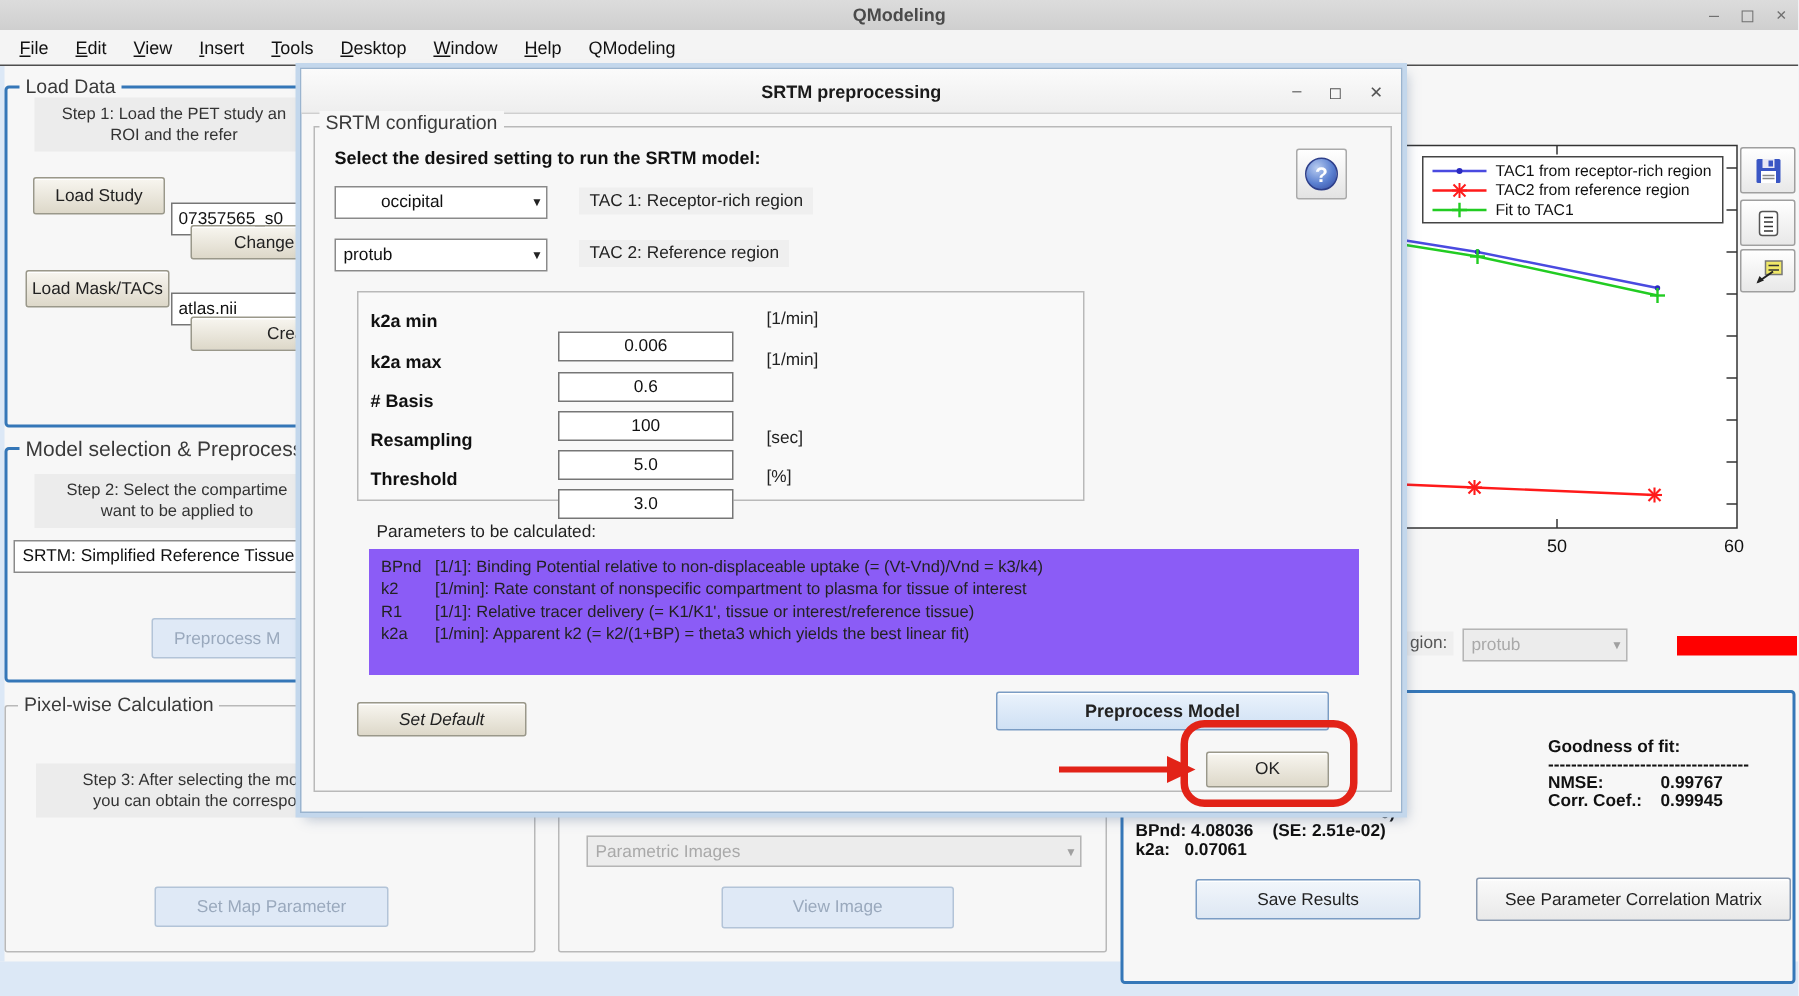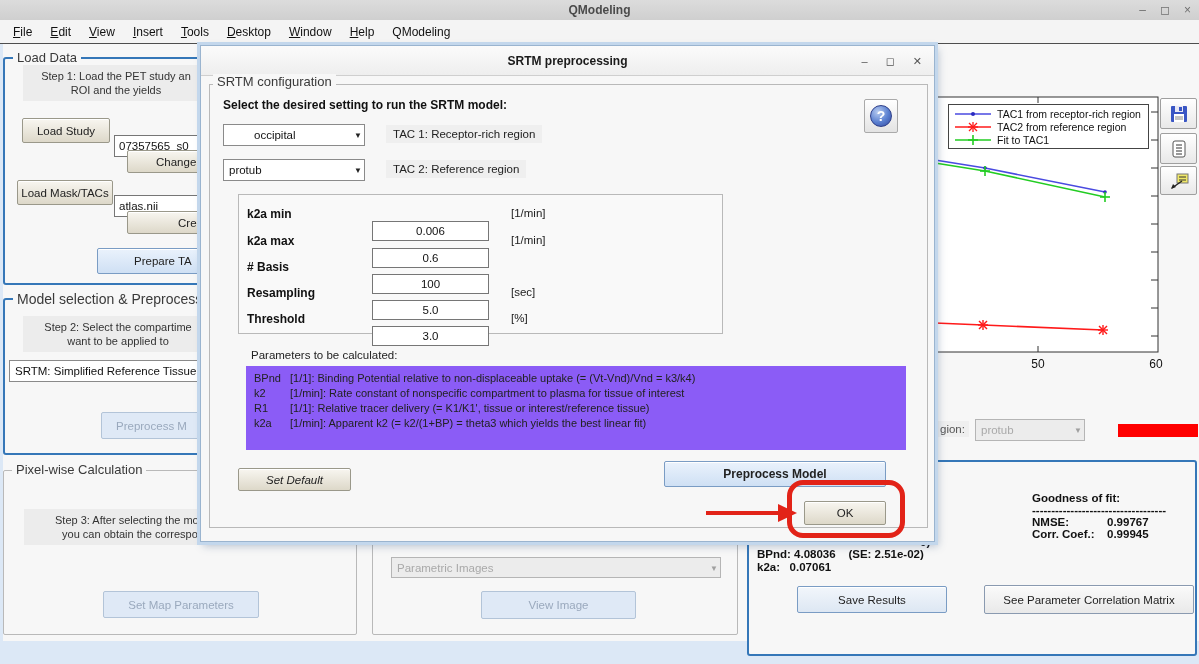--- a/index.html
+++ b/index.html
@@ -126,50 +126,49 @@
     <span class="mn">Help</span>
     <span>QModeling</span>
   </div>
 
   <div class="leftstrip"></div>
 
   <div class="panel bluebox" style="left:3px; top:57px; width:517px; height:228px; z-index:3;">
     <span class="grouplabel">Load Data</span>
     <div class="stepbox" style="left:18px; top:6px; width:186px;">
       <div>Step 1: Load the PET study an</div>
-      <div>ROI and the yields</div>
+      <div>ROI and the refer</div>
     </div>
     <div class="btn" style="left:17px; top:59px; width:88px; height:25px;">Load Study</div>
     <input class="field" style="left: 109px; top: 60px; width: 108px; height: 22px;" readonly="" value="07357565_s0">
     <div class="btn" style="left:122px; top:91px; width:120px; height:23px; justify-content:flex-start; padding-left:28px;">Change Tim</div>
     <div class="btn" style="left:12px; top:121px; width:96px; height:25px;">Load Mask/TACs</div>
     <input class="field" style="left: 109px; top: 120px; width: 108px; height: 22px;" readonly="" value="atlas.nii">
     <div class="btn" style="left:122px; top:152px; width:120px; height:23px; justify-content:flex-start; padding-left:50px;">Create m</div>
-    <div class="btn blue" style="left:92px; top:189px; width:140px; height:26px; justify-content:flex-start; padding-left:36px;">Prepare TA</div>
   </div>
 
   <div class="panel bluebox" style="left:3px; top:298px; width:350px; height:157px; z-index:3;">
     <span class="grouplabel" style="font-size:14px;">Model selection &amp; Preprocess</span>
     <div class="stepbox" style="left:18px; top:16px; width:190px;">
       <div>Step 2: Select the compartime</div>
       <div>want to be applied to</div>
     </div>
     <div class="combo" style="left:4px; top:60px; width:300px; height:22px;">
       <span>SRTM: Simplified Reference Tissue</span>
     </div>
     <div class="btn disabled" style="left:96px; top:112px; width:112px; height:27px; justify-content:flex-start; padding-left:14px;">Preprocess M</div>
   </div>
 
   <div class="panel graybox" style="left:3px; top:470px; width:354px; height:165px; z-index:3;">
     <span class="grouplabel">Pixel-wise Calculation</span>
     <div class="stepbox" style="left:20px; top:38px; width:218px;">
       <div>Step 3: After selecting the mode</div>
       <div>you can obtain the correspon</div>
     </div>
-    <div class="btn disabled" style="left:99px; top:120px; width:156px; height:27px;">Set Map Parameters</div>
+    <div class="btn disabled" style="left:99px; top:120px; width:156px; height:27px;">Set Map Parameter</div>
   </div>
 
   <div class="panel graybox" style="left:372px; top:470px; width:366px; height:165px; z-index:3;">
     <div class="combo disabled" style="left:18px; top:86px; width:330px; height:21px;">
       <span>Parametric Images</span>
       <span class="arrow">▼</span>
     </div>
     <div class="btn disabled" style="left:108px; top:120px; width:155px; height:28px;">View Image</div>
   </div>
 

